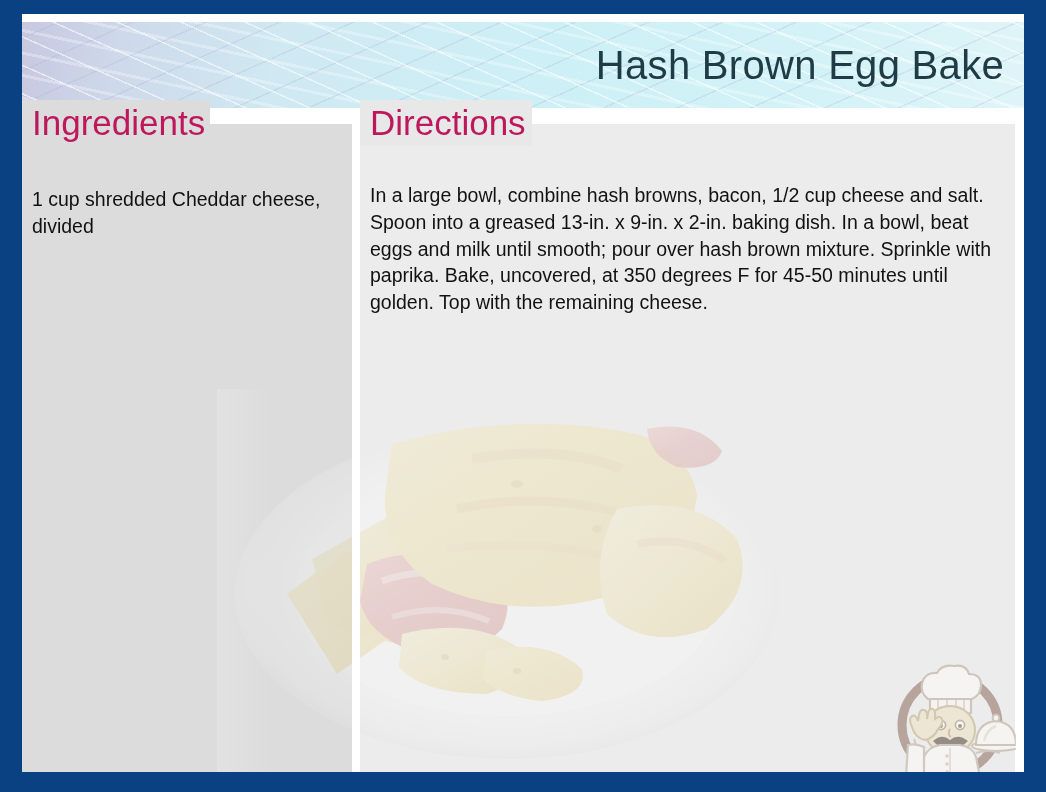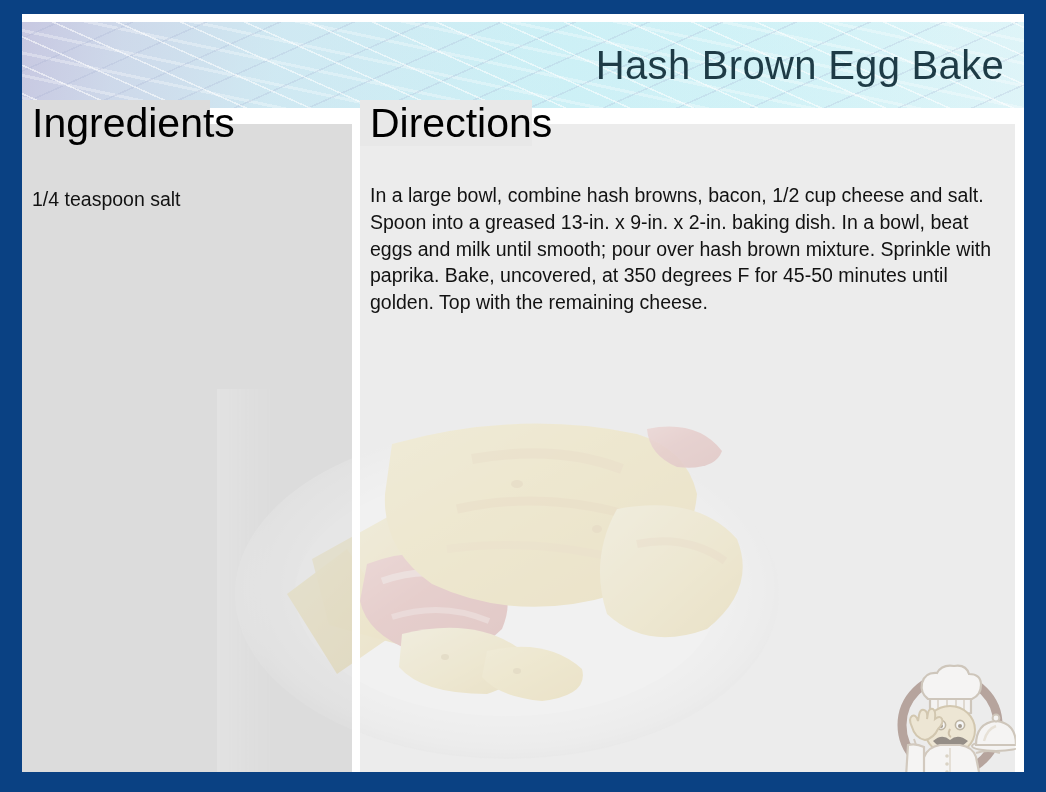--- a/index.html
+++ b/index.html
@@ -104,22 +104,22 @@
     display: flex;
     align-items: center;
     padding-left: 10px;
     box-sizing: border-box;
   }
   .panel-directions .section-tab { background: #e8e8e8; }
   .tab-ingredients { width: 188px; }
   .tab-directions  { width: 172px; }
 
   .section-title {
-    font-size: 41px;
-    color: #000000;
+    font-size: 35px;
+    color: #be185d;
     white-space: nowrap;
   }
 
   .panel-body {
     position: absolute;
     left: 10px;
     top: 62px;
     font-size: 19.5px;
     line-height: 26.8px;
     color: #121212;
@@ -181,21 +181,21 @@
     <div class="banner">
       <div class="hatch"></div>
       <div class="banner-title">Hash Brown Egg Bake</div>
     </div>
 
     <div class="panel panel-ingredients">
       <div class="section-tab tab-ingredients">
         <span class="section-title">Ingredients</span>
       </div>
       <div class="panel-body">
-        <div class="ing-line">1/4 teaspoon salt</div>
+        <div class="ing-line">1 cup shredded Cheddar cheese, divided</div>
       </div>
     </div>
 
     <div class="panel panel-directions">
       <div class="section-tab tab-directions">
         <span class="section-title">Directions</span>
       </div>
       <div class="panel-body">In a large bowl, combine hash browns, bacon, 1/2 cup cheese and salt. Spoon into a greased 13-in. x 9-in. x 2-in. baking dish. In a bowl, beat eggs and milk until smooth; pour over hash brown mixture. Sprinkle with paprika. Bake, uncovered, at 350 degrees F for 45-50 minutes until golden. Top with the remaining cheese.</div>
     </div>
 

